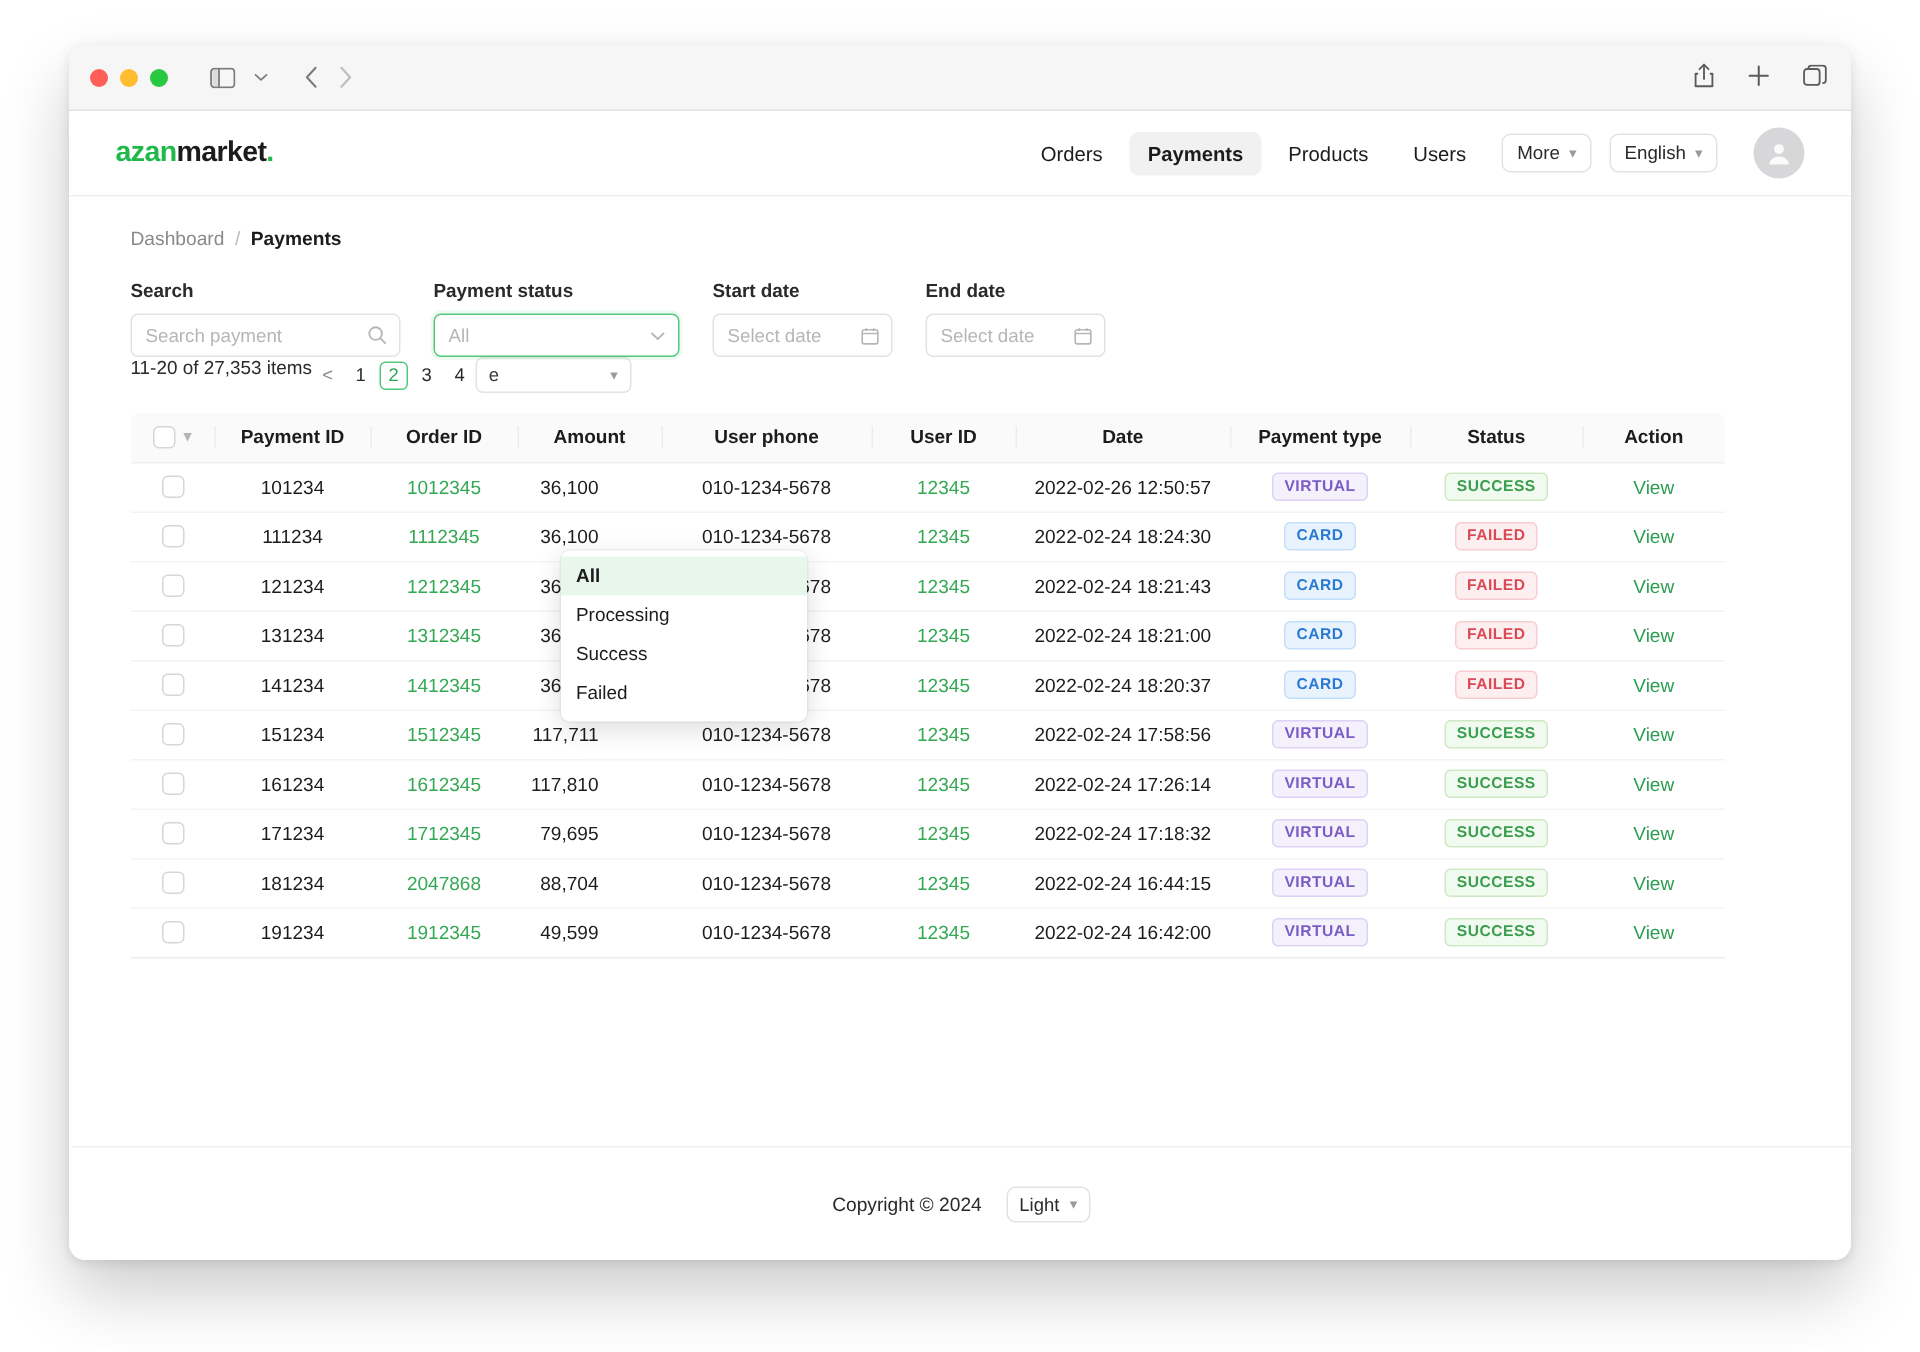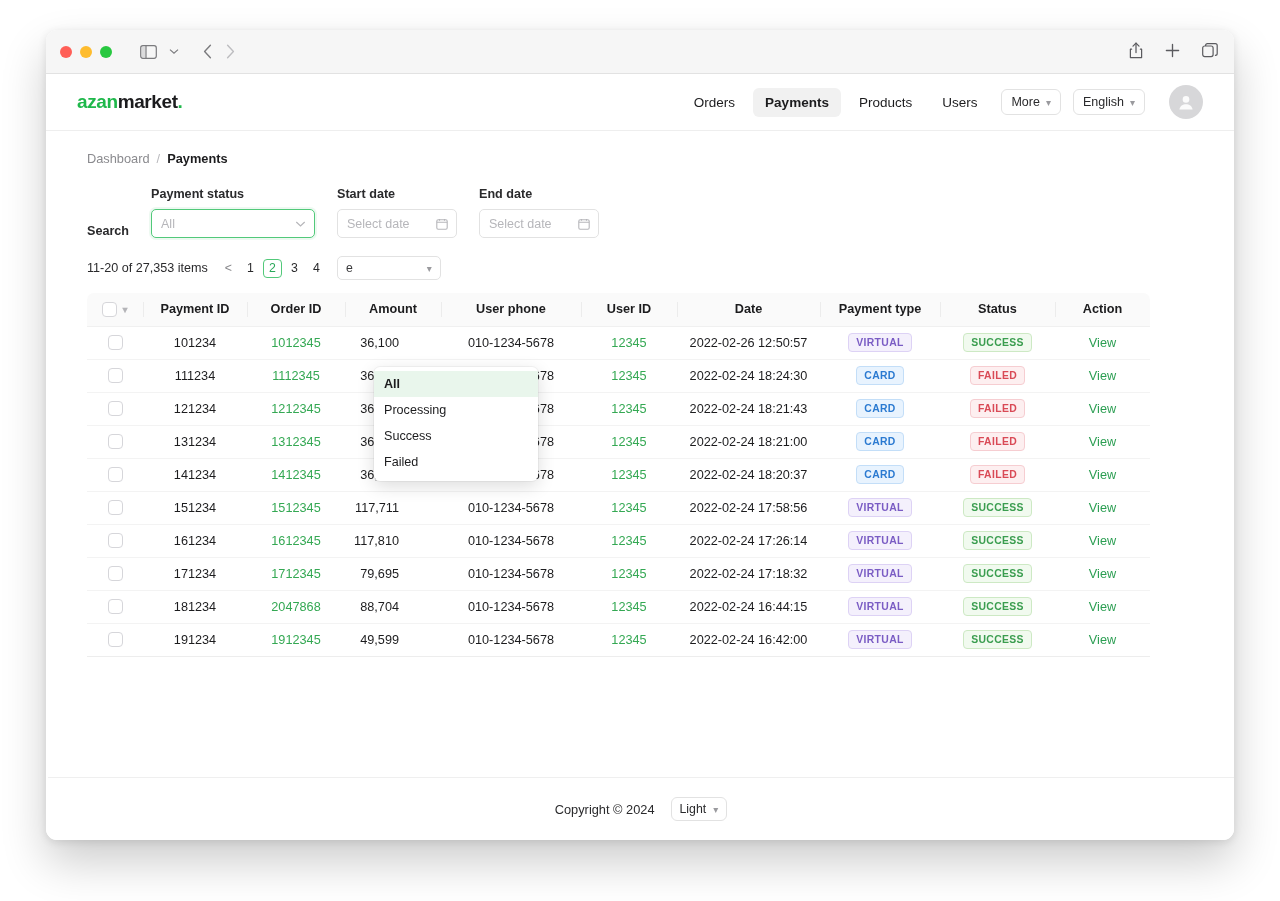--- a/index.html
+++ b/index.html
@@ -94,21 +94,21 @@
     height: 29px; border: 1px solid #e2e2e2; border-radius: 5px;
     background: #fff; display: flex; align-items: center;
     padding: 0 9px; font-size: 12.5px; color: #b6b6ba;
     position: relative;
   }
   .ctl .ic { position: absolute; right: 8px; color: #b6b6ba; display: flex; }
   .w-search { width: 180px; }
   .w-status { width: 164px; border-color: #52c97a; box-shadow: 0 0 0 2px rgba(82,201,122,.10); }
   .w-date { width: 120px; }
 
-  .rowmeta { display: flex; align-items: center; gap: 11px; margin-top: 18px; font-size: 12.6px; color: #2a2a2c; }
+  .rowmeta { display: flex; gap: 1px; font-size: 12.6px; color: #2a2a2c; }
   .pg { display: flex; align-items: center; gap: 3px; }
   .pg .pgbtn {
     min-width: 19px; height: 19px; border-radius: 4px; font-size: 12.3px;
     display: flex; align-items: center; justify-content: center; color: #2a2a2c;
     cursor: pointer; padding: 0 3px;
   }
   .pg .pgbtn.active { border: 1px solid #52c97a; color: #2aa85a; }
   .pg .pgbtn.arrow { color: #86868a; }
   .sizesel {
     border: 1px solid #e2e2e2; border-radius: 5px; height: 24px; width: 104px;
@@ -158,21 +158,21 @@
     position: absolute; left: 328px; top: 236px; width: 164px;
     background: #fff; border-radius: 6px;
     box-shadow: 0 5px 18px rgba(0,0,0,.14), 0 0 0 1px rgba(0,0,0,.04);
     padding: 4px 0 6px 0; z-index: 50;
   }
   .dd-item { height: 26px; display: flex; align-items: center; padding: 0 10px; font-size: 12.6px; color: #1c1c1e; cursor: pointer; }
   .dd-item.sel { background: #e9f6ec; font-weight: 600; }
 
   
   .footer {
-    position: absolute; left: 2px; right: 0; bottom: 0; height: 63px;
+    position: absolute; left: 2px; right: 0; bottom: 0; height: 76px;
     border-top: 1px solid #efefef;
     display: flex; align-items: center; justify-content: center; gap: 16px;
   }
   .copy { font-size: 12.8px; color: #2a2a2c; }
   .themesel {
     border: 1px solid #e2e2e2; border-radius: 6px; height: 24px; padding: 0 8px;
     display: flex; align-items: center; gap: 7px; font-size: 12.3px; color: #2a2a2c; background: #fff;
   }
   .themesel .cv { color: #9a9a9e; font-size: 10px; }
 </style>
@@ -273,20 +273,29 @@
 
         <div class="crumbs">
           <span class="c1">Dashboard</span>
           <span class="sep">/</span>
           <span class="c2">Payments</span>
         </div>
 
         <div class="filters">
           <div class="fgroup">
             <div class="flabel">Search</div>
+            <div class="ctl w-search">
+              <span>Search payment</span>
+              <span class="ic">
+                <svg width="13" height="13" viewBox="0 0 13 13" fill="none" stroke="currentColor" stroke-width="1.25" stroke-linecap="round">
+                    <circle cx="5.4" cy="5.4" r="4.2"></circle>
+                    <path d="M8.6 8.6l3.2 3.2"></path>
+                  </svg>
+              </span>
+            </div>
           </div>
 
           <div class="fgroup">
             <div class="flabel">Payment status</div>
             <div class="ctl w-status">
               <span>All</span>
               <span class="ic">
                 <svg width="11" height="8" viewBox="0 0 11 8" fill="none" stroke="currentColor" stroke-width="1.2">
                     <path d="M1.3 2 L5.5 6 L9.7 2"></path>
                   </svg>

